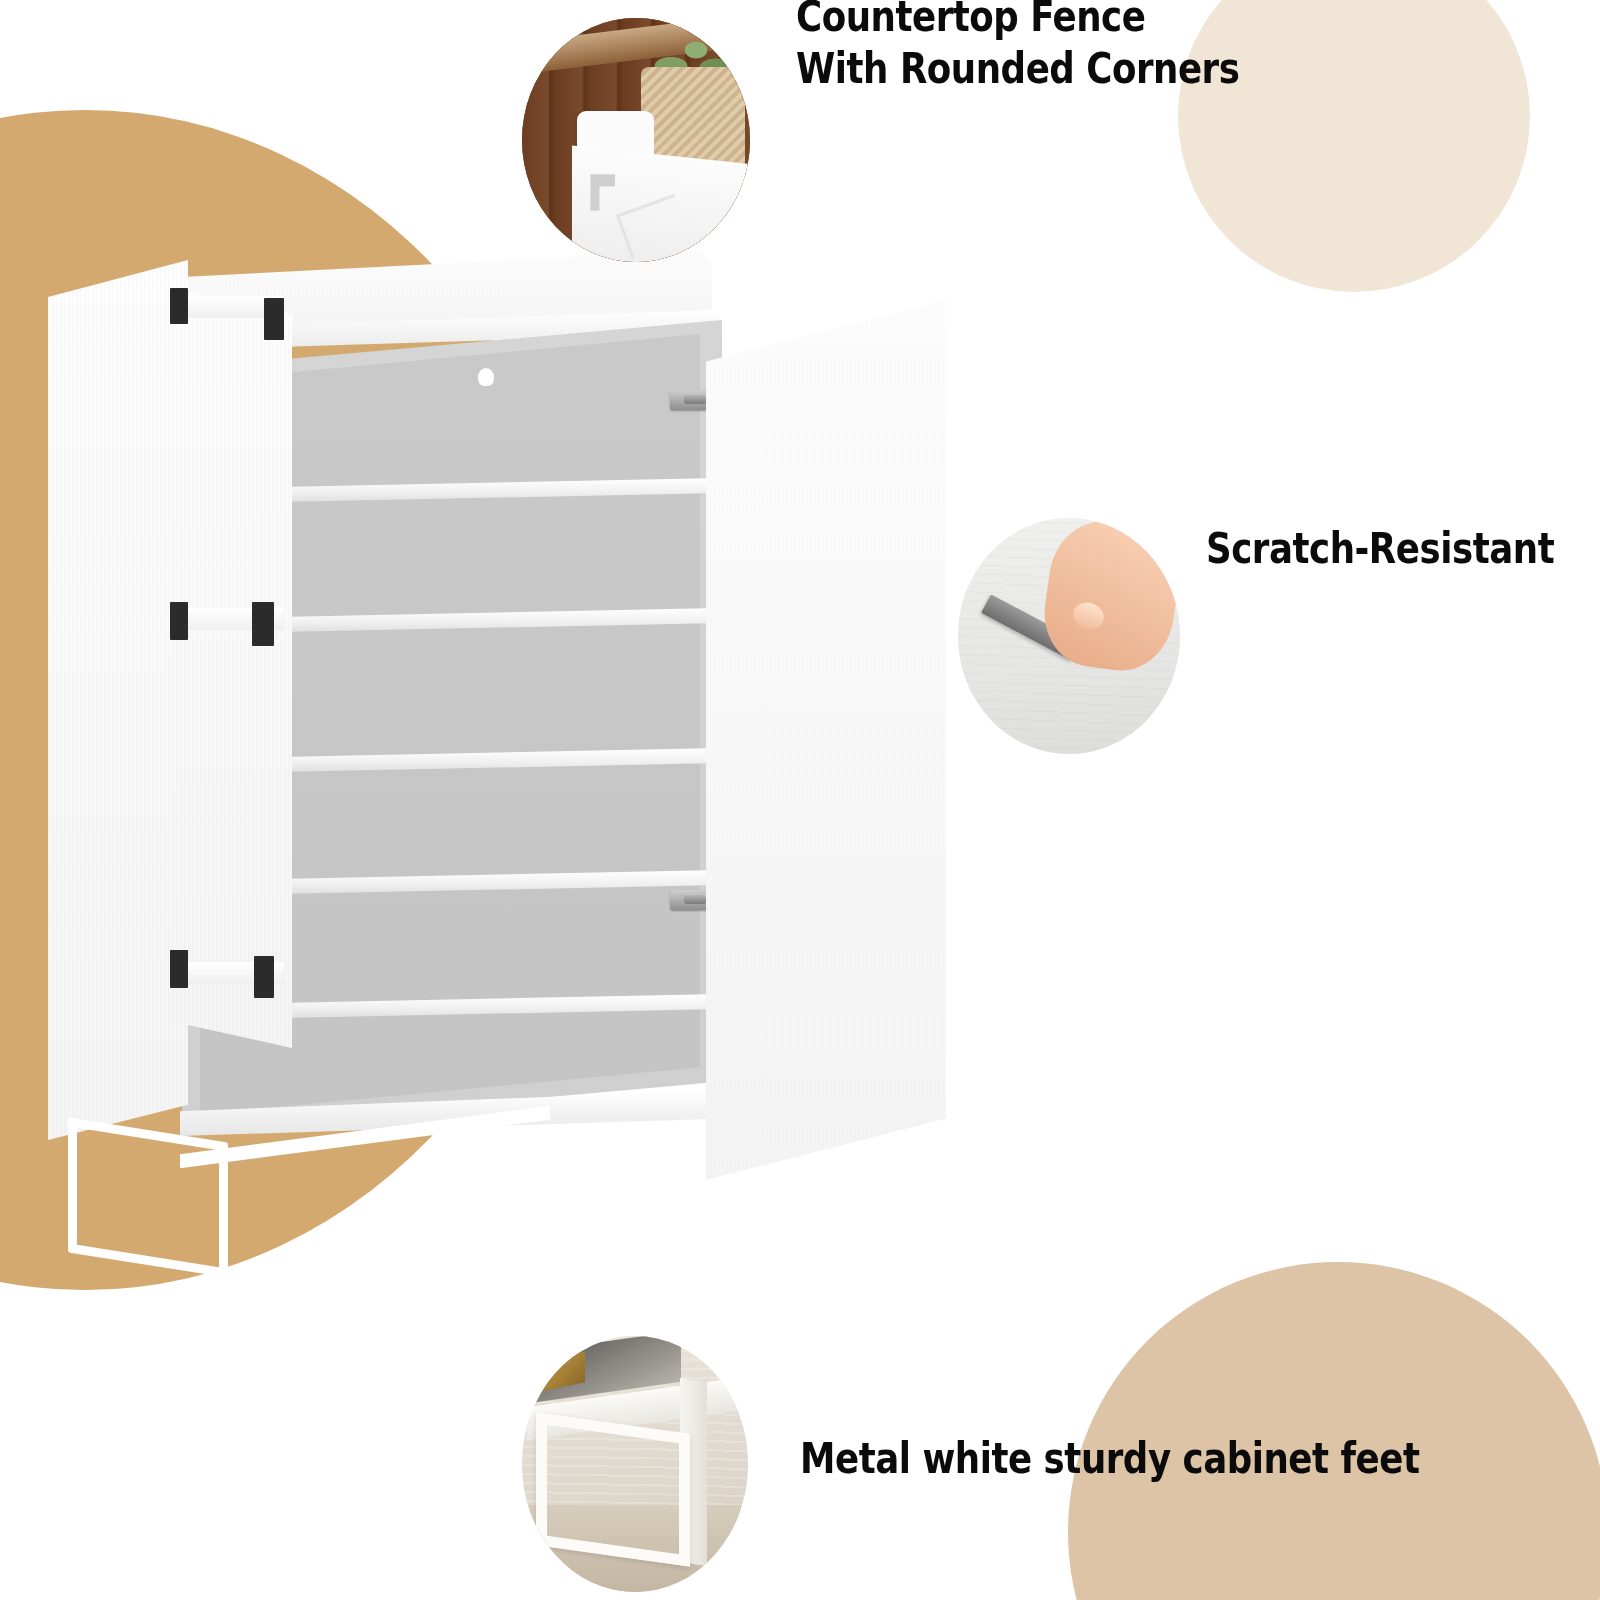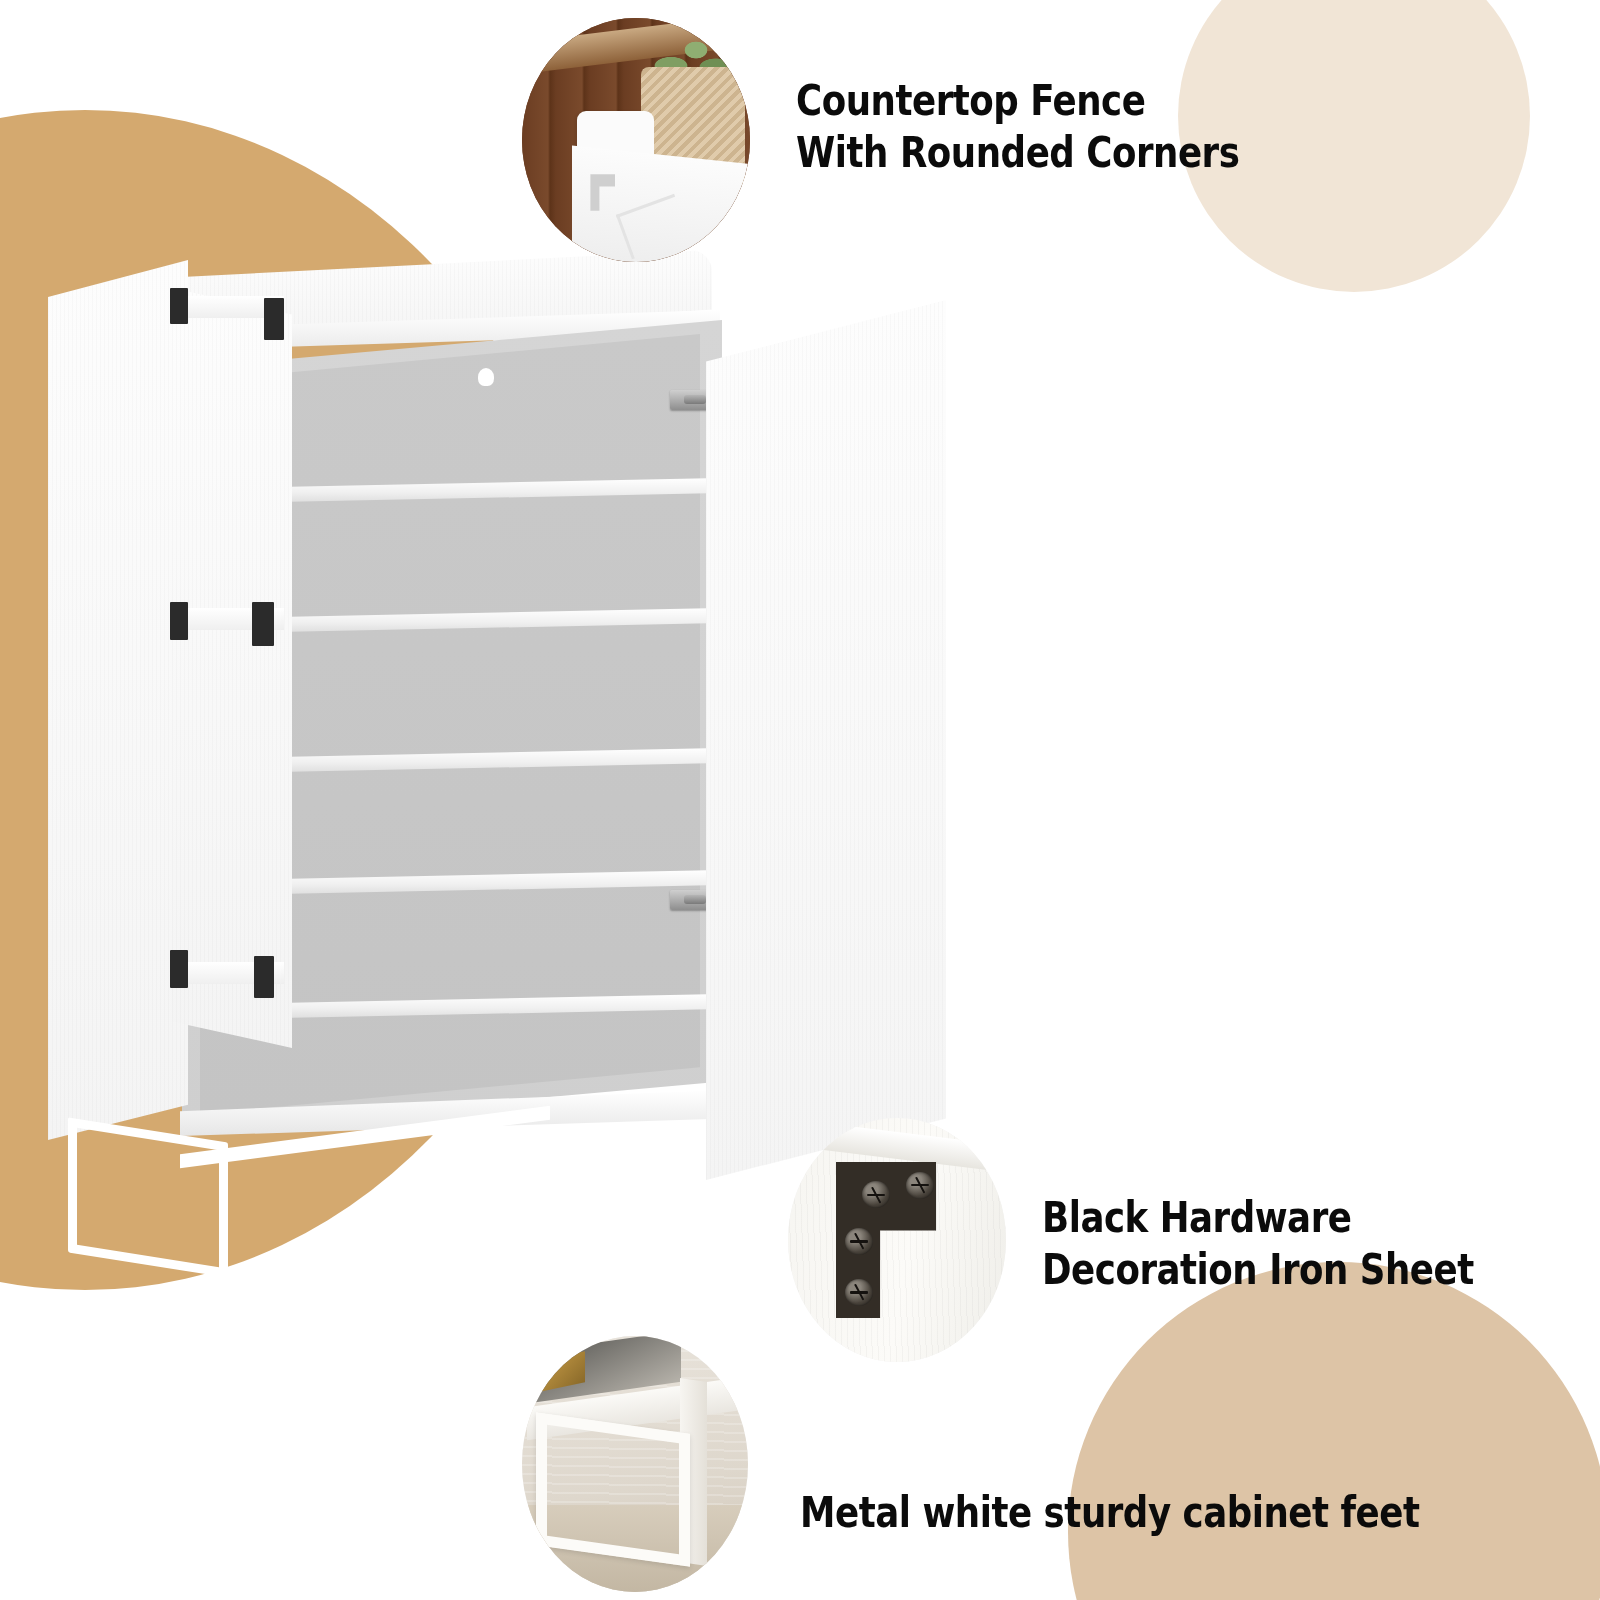--- a/index.html
+++ b/index.html
@@ -181,21 +181,21 @@
     position:absolute; left: 14px; top: 5px;
     width: 22px; height: 9px;
     background: linear-gradient(180deg,#b5b5b5,#7a7a7a);
     border-radius: 3px;
   }
 
   
   .feature {
     position: absolute;
     display: flex;
-    align-items: center;
+    align-items: flex-start;
   }
   .thumb {
     border-radius: 50%;
     overflow: hidden;
     position: relative;
     flex: none;
     background: #f2f2f2;
   }
   .feature-text {
     font-weight: bold;
@@ -484,37 +484,34 @@
         <div class="counter"></div>
         <div class="bracket"></div>
         <div class="vtri"></div>
       </div>
     </div>
     <div class="feature-text" style="font-size:43px; margin-left:46px; margin-top:-28px;">Countertop Fence
 With Rounded Corners</div>
   </div>
 
 
-
-
-  <div class="feature" id="feature-4" style="left:788px; top:1118px;">
-    <div class="thumb" style="width:218px; height:244px;">
-      <div class="sc-iron">
+  <div class="feature" id="feature-2" style="left:958px; top:518px;">
+    <div class="thumb" style="width:222px; height:236px;">
+      <div class="sc-key">
         <div class="grain"></div>
-        <div class="topedge"></div>
-        <div class="plate"></div>
-        <div class="screw" style="left:34%; top:26%;"></div>
-        <div class="screw" style="left:54%; top:22%;"></div>
-        <div class="screw" style="left:26%; top:45%;"></div>
-        <div class="screw" style="left:26%; top:66%;"></div>
+        <div class="keybody"></div>
+        <div class="keyhead"></div>
+        <div class="hand"></div>
+        <div class="thumbn"></div>
       </div>
     </div>
-    <div class="feature-text" style="font-size:43px; margin-left:36px; margin-top:6px;">Black Hardware
-Decoration Iron Sheet</div>
+    <div class="feature-text" style="font-size:43px; margin-left:26px; margin-top:4px;">Scratch-Resistant</div>
   </div>
+
+
 
   <div class="feature" id="feature-5" style="left:522px; top:1336px;">
     <div class="thumb" style="width:226px; height:256px;">
       <div class="sc-feet">
         <div class="wallgrain"></div>
         <div class="floor"></div>
         <div class="shadowdark"></div>
         <div class="brasshint"></div>
         <div class="cab-bottom"></div>
         <div class="legside"></div>

